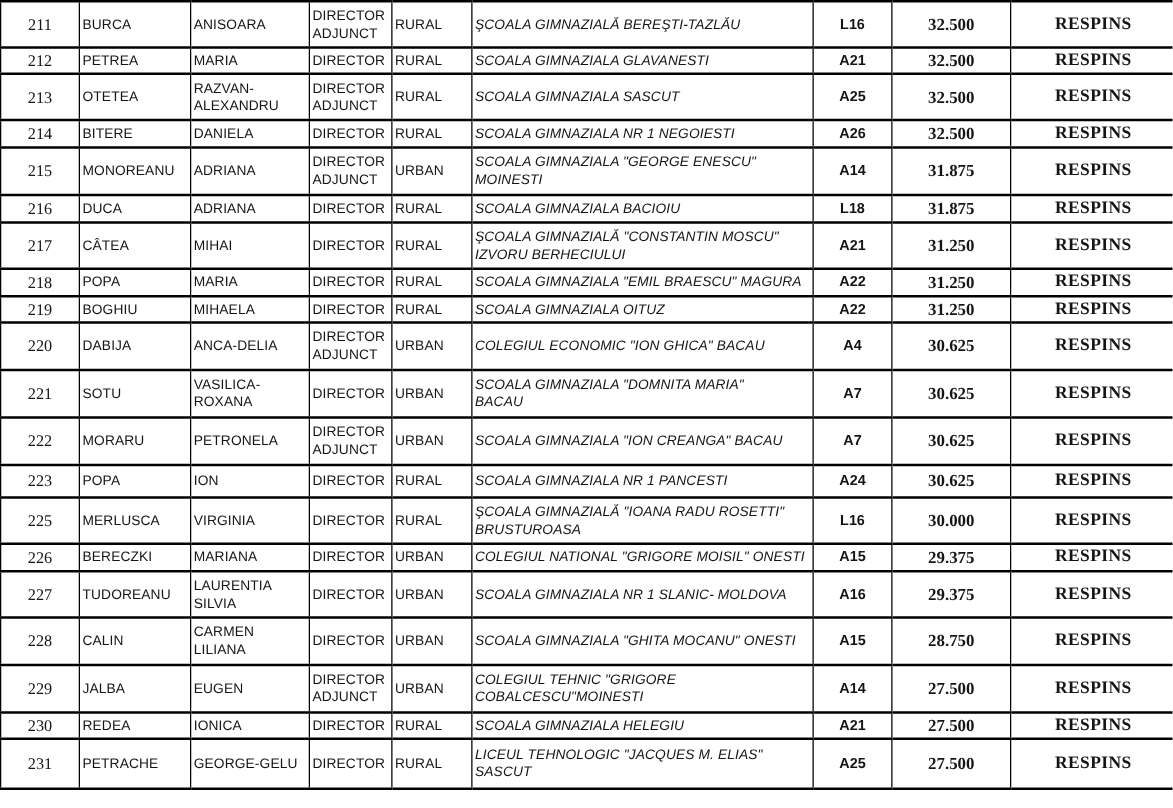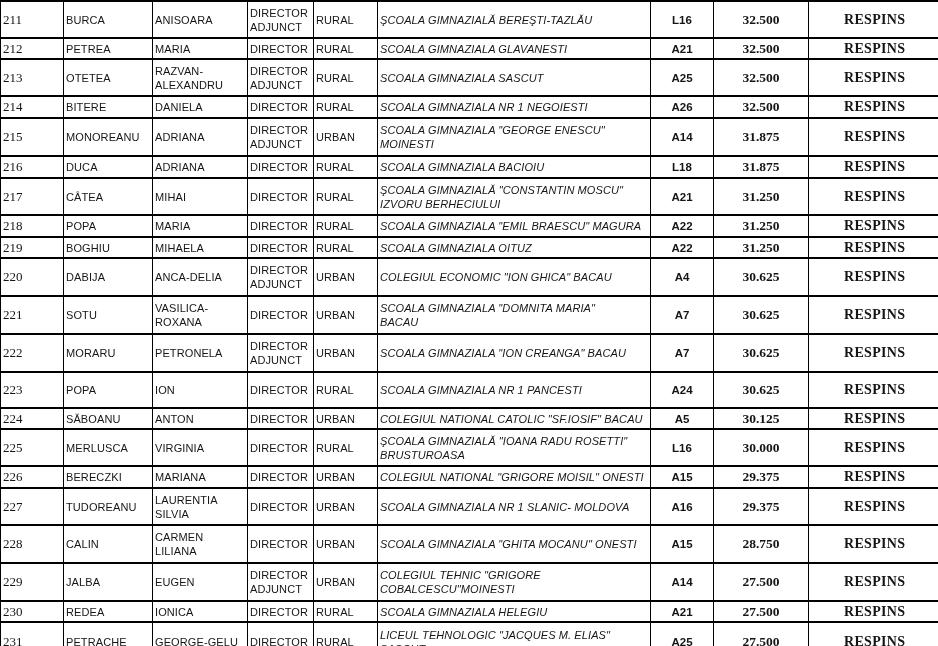--- a/index.html
+++ b/index.html
@@ -28,21 +28,21 @@
     color: #151515;
   }
   table.results tr td:last-child {
     border-right: none;
     padding-left: 35px;
   }
   
   .c-no {
     font-family: "Liberation Serif", serif;
     font-size: 13px;
-    text-align: left;
+    text-align: center;
     color: #000000;
   }
   .c-text {
     font-family: "Liberation Sans", sans-serif;
     font-size: 11px;
     line-height: 14px;
     text-align: left;
     padding-left: 4px;
     white-space: pre-line;
     letter-spacing: 0.1px;
@@ -225,40 +225,29 @@
         <td class="c-no">222</td>
         <td class="c-text">MORARU</td>
         <td class="c-text">PETRONELA</td>
         <td class="c-text c-pos">DIRECTOR ADJUNCT</td>
         <td class="c-text">URBAN</td>
         <td class="c-text c-school">SCOALA GIMNAZIALA "ION CREANGA" BACAU</td>
         <td class="c-code">A7</td>
         <td class="c-score">30.625</td>
         <td class="c-result">RESPINS</td>
       </tr>
-      <tr style="height: 36px;">
+      <tr style="height: 26px;">
         <td class="c-no">223</td>
         <td class="c-text">POPA</td>
         <td class="c-text">ION</td>
         <td class="c-text c-pos">DIRECTOR</td>
         <td class="c-text">RURAL</td>
         <td class="c-text c-school">SCOALA GIMNAZIALA NR 1 PANCESTI</td>
         <td class="c-code">A24</td>
         <td class="c-score">30.625</td>
-        <td class="c-result">RESPINS</td>
-      </tr>
-      <tr style="height: 21px;">
-        <td class="c-no">224</td>
-        <td class="c-text">SĂBOANU</td>
-        <td class="c-text">ANTON</td>
-        <td class="c-text c-pos">DIRECTOR</td>
-        <td class="c-text">URBAN</td>
-        <td class="c-text c-school">COLEGIUL NATIONAL CATOLIC "SF.IOSIF" BACAU</td>
-        <td class="c-code">A5</td>
-        <td class="c-score">30.125</td>
         <td class="c-result">RESPINS</td>
       </tr>
       <tr style="height: 37px;">
         <td class="c-no">225</td>
         <td class="c-text">MERLUSCA</td>
         <td class="c-text">VIRGINIA</td>
         <td class="c-text c-pos">DIRECTOR</td>
         <td class="c-text">RURAL</td>
         <td class="c-text c-school">ŞCOALA GIMNAZIALĂ "IOANA RADU ROSETTI"
 BRUSTUROASA</td>

